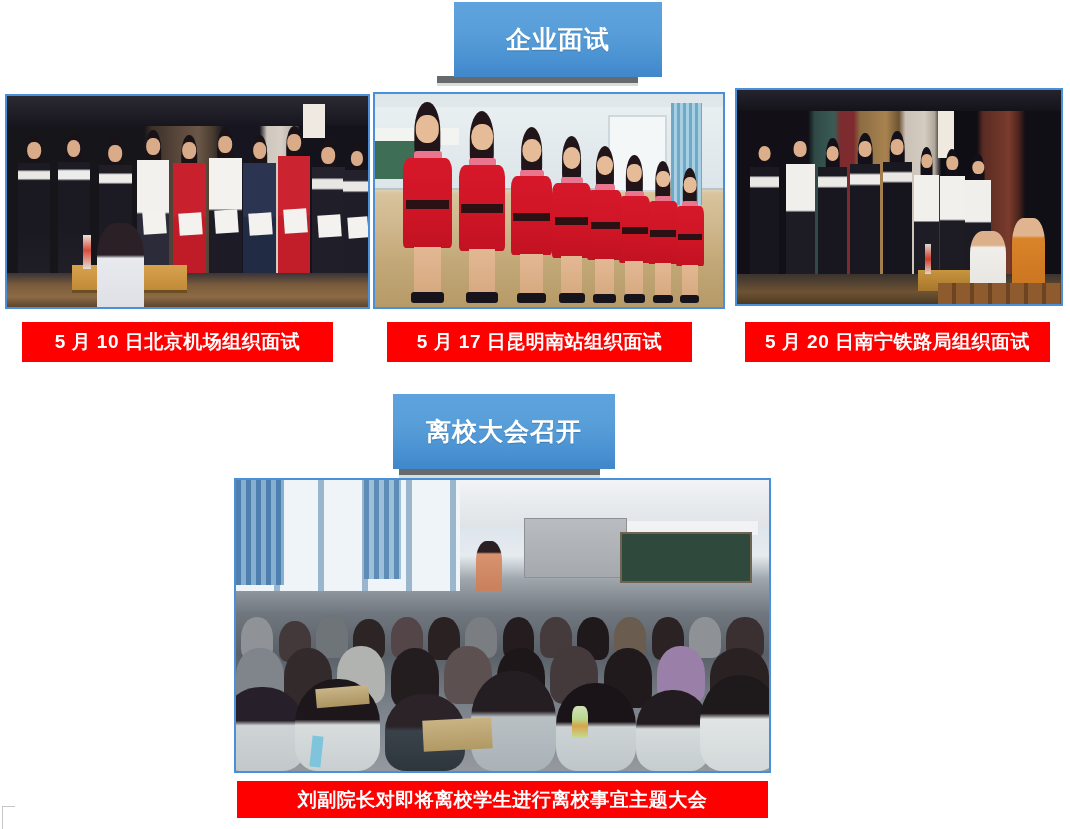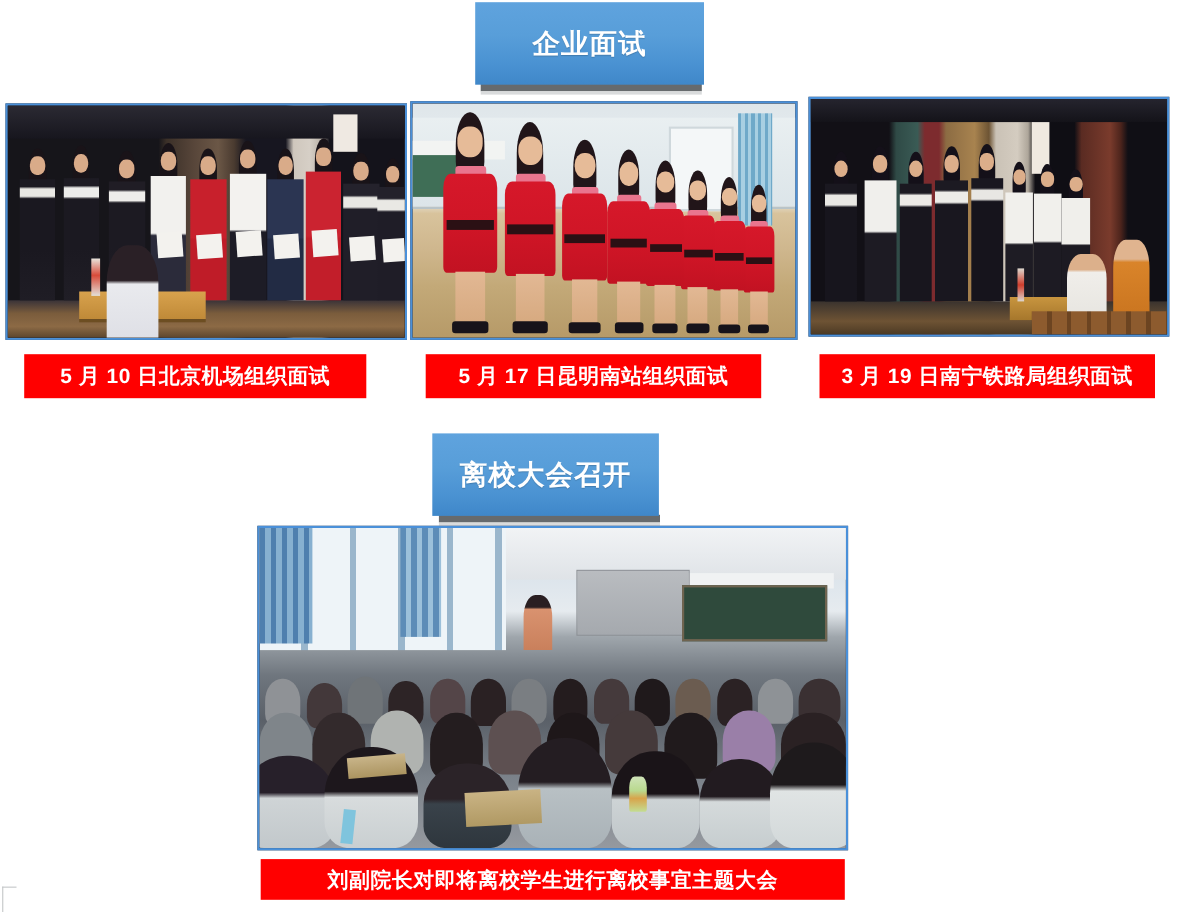--- a/index.html
+++ b/index.html
@@ -36,25 +36,25 @@
     background: #595d61;
     opacity: 0.92;
   }
   .blue-shadow-soft {
     position: absolute;
     background: #b9bcbe;
   }
 
   #hdr-interview-shadow  { left: 437px; top: 76px;  width: 201px; height: 7px; }
   #hdr-interview-shadow2 { left: 437px; top: 83px;  width: 201px; height: 3px; background:#d9dbdc; }
-  #hdr-interview         { left: 432px; top: 2px;   width: 208px; height: 75px; }
+  #hdr-interview         { left: 454px; top: 2px;   width: 208px; height: 75px; }
 
   #hdr-assembly-shadow   { left: 399px; top: 468px; width: 201px; height: 7px; }
   #hdr-assembly-shadow2  { left: 399px; top: 475px; width: 201px; height: 3px; background:#d9dbdc; }
-  #hdr-assembly          { left: 393px; top: 394px; width: 206px; height: 75px; }
+  #hdr-assembly          { left: 393px; top: 394px; width: 222px; height: 75px; }
 
   .blue-label-lg { font-size: 25px; }
 
   
   .photo {
     position: absolute;
     border: 2px solid #4a90d9;
     box-sizing: border-box;
     overflow: hidden;
     background: #2a2a30;
@@ -546,21 +546,21 @@
     <div class="h3-table"></div>
     <div class="h3-bottle"></div>
     <div class="h3-white"></div>
     <div class="h3-orange"></div>
     <div class="h3-seats"></div>
   </div>
 </div>
 
 <div id="caption-1" class="caption">5 月 10 日北京机场组织面试</div>
 <div id="caption-2" class="caption">5 月 17 日昆明南站组织面试</div>
-<div id="caption-3" class="caption">3 月 19 日南宁铁路局组织面试</div>
+<div id="caption-3" class="caption">5 月 20 日南宁铁路局组织面试</div>
 
 <div id="hdr-assembly-shadow" class="blue-shadow"></div>
 <div id="hdr-assembly-shadow2" class="blue-shadow-soft"></div>
 <div id="hdr-assembly" class="blue-box">
   <span class="blue-label blue-label-lg">离校大会召开</span>
 </div>
 
 <div id="photo-assembly" class="photo">
   <div class="scene scene-lecture">
     <div class="lec-ceiling"></div>

